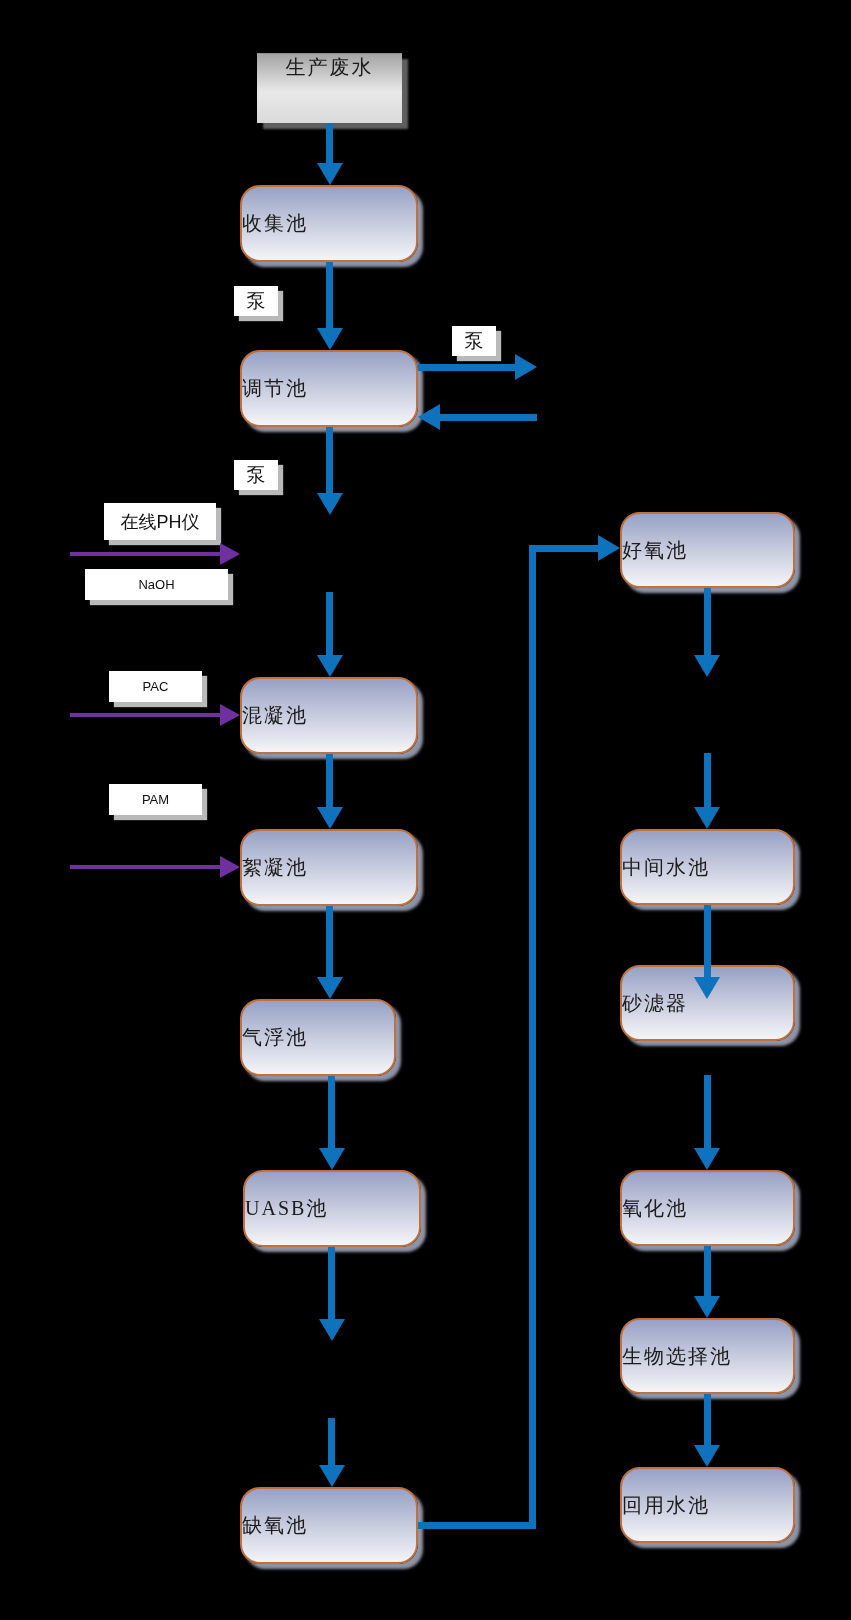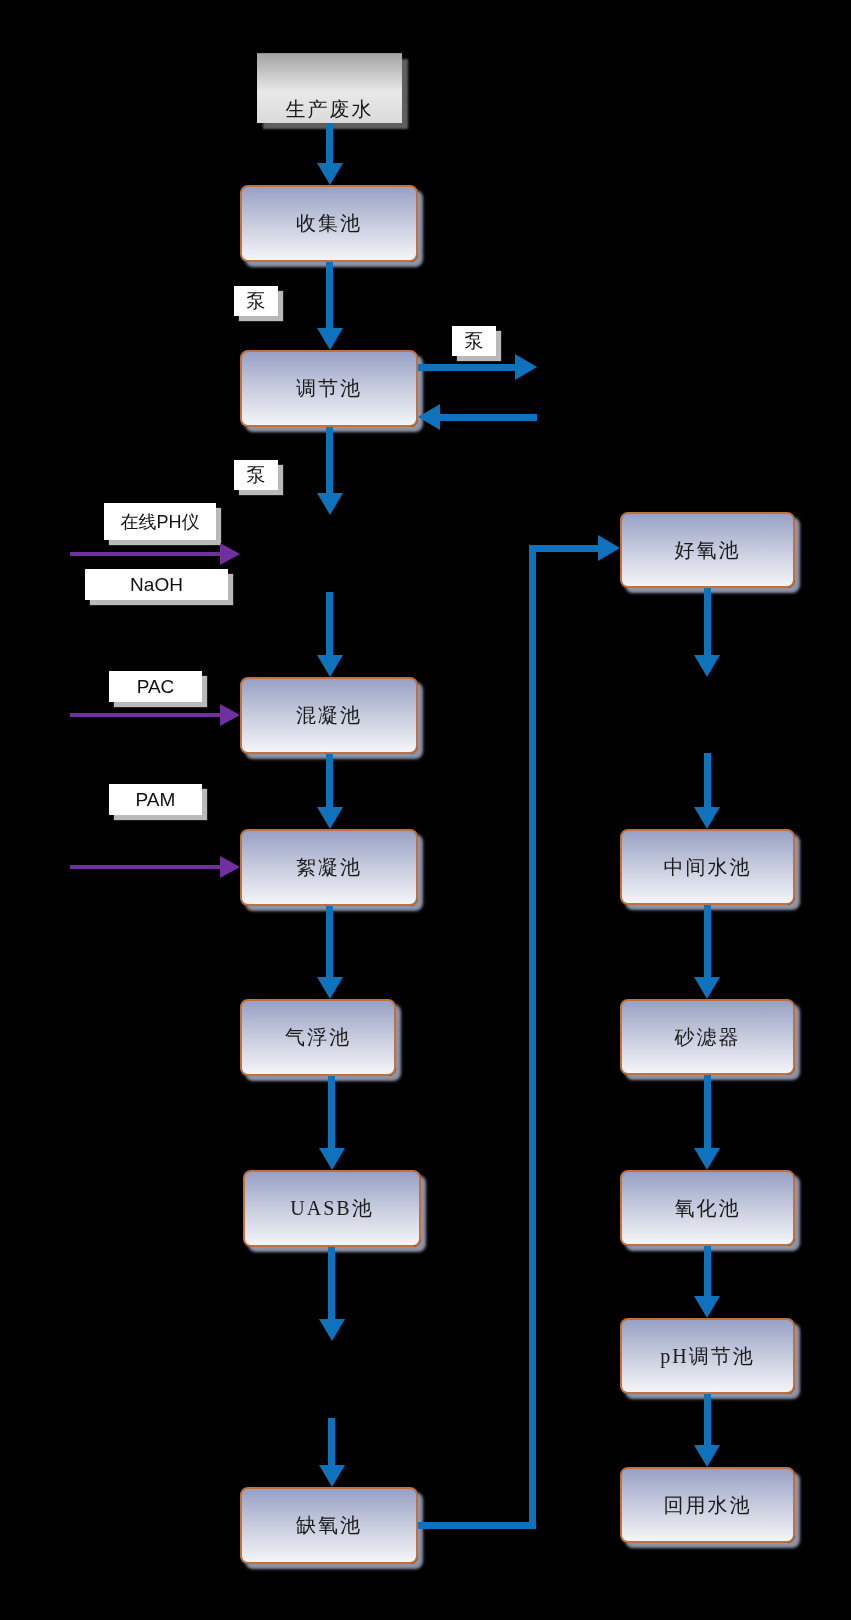--- a/index.html
+++ b/index.html
@@ -4,44 +4,44 @@
 <style>
   html,body{margin:0;padding:0;background:#000;}
   #canvas{
     position:relative;width:851px;height:1620px;background:#000;overflow:hidden;
     font-family:"Liberation Sans","DejaVu Sans",sans-serif;
   }
   
   .node{
     position:absolute;box-sizing:border-box;
     background:linear-gradient(180deg,#98a1c5 0%,#c9cedf 52%,#f4f5f9 100%);
-    border:2px solid #bf7140;border-radius:8px;
+    border:2px solid #bf7140;border-radius:20px;
     box-shadow:5px 5px 3px rgba(150,155,175,.95);
-    display:flex;align-items:center;justify-content:center;
+    display:flex;align-items:center;
   }
   .node-label{
     font-family:"Liberation Serif","DejaVu Serif",serif;
     font-size:20px;color:#1b1b1b;letter-spacing:2px;white-space:nowrap;
   }
   
   .start{
     position:absolute;box-sizing:border-box;
     background:linear-gradient(180deg,#a4a4a4 0%,#e9e9e9 55%,#dadada 100%);
     border-top:1px solid #8f8f8f;
     box-shadow:6px 6px 2px #5f5f5f;
-    display:flex;align-items:flex-end;justify-content:center;
+    display:flex;align-items:flex-start;justify-content:center;
   }
   
   .tag{
     position:absolute;box-sizing:border-box;background:#fff;
     box-shadow:5px 5px 1px #b9b9b9;
     display:flex;align-items:center;justify-content:center;color:#111;
   }
   .tag-serif{font-family:"Liberation Serif","DejaVu Serif",serif;font-size:19px;}
-  .tag-sans{font-family:"Liberation Sans","DejaVu Sans",sans-serif;font-size:19px;}
+  .tag-sans{font-family:"Liberation Sans","DejaVu Sans",sans-serif;font-size:13px;}
   
   .vline{position:absolute;width:7px;background:#0e72bc;}
   .hline{position:absolute;height:7px;background:#0e72bc;}
   .head-down{position:absolute;width:0;height:0;
     border-left:13px solid transparent;border-right:13px solid transparent;
     border-top:22px solid #0e72bc;}
   .head-right{position:absolute;width:0;height:0;
     border-top:13px solid transparent;border-bottom:13px solid transparent;
     border-left:22px solid #0e72bc;}
   .head-left{position:absolute;width:0;height:0;
@@ -82,28 +82,28 @@
   <div class="node" style="left:240px;top:1487px;width:178px;height:77px">
     <span class="node-label">缺氧池</span>
   </div>
 
   <div class="node" style="left:620px;top:512px;width:175px;height:76px">
     <span class="node-label">好氧池</span>
   </div>
   <div class="node" style="left:620px;top:829px;width:175px;height:76px">
     <span class="node-label">中间水池</span>
   </div>
-  <div class="node" style="left:620px;top:999px;width:175px;height:76px">
+  <div class="node" style="left:620px;top:965px;width:175px;height:76px">
     <span class="node-label">砂滤器</span>
   </div>
   <div class="node" style="left:620px;top:1170px;width:175px;height:76px">
     <span class="node-label">氧化池</span>
   </div>
   <div class="node" style="left:620px;top:1318px;width:175px;height:76px">
-    <span class="node-label">pH调节池</span>
+    <span class="node-label">生物选择池</span>
   </div>
   <div class="node" style="left:620px;top:1467px;width:175px;height:76px">
     <span class="node-label">回用水池</span>
   </div>
 
   <div class="tag tag-serif" style="left:234px;top:286px;width:44px;height:30px">
     <span>泵</span>
   </div>
   <div class="tag tag-serif" style="left:452px;top:326px;width:44px;height:30px">
     <span>泵</span>

